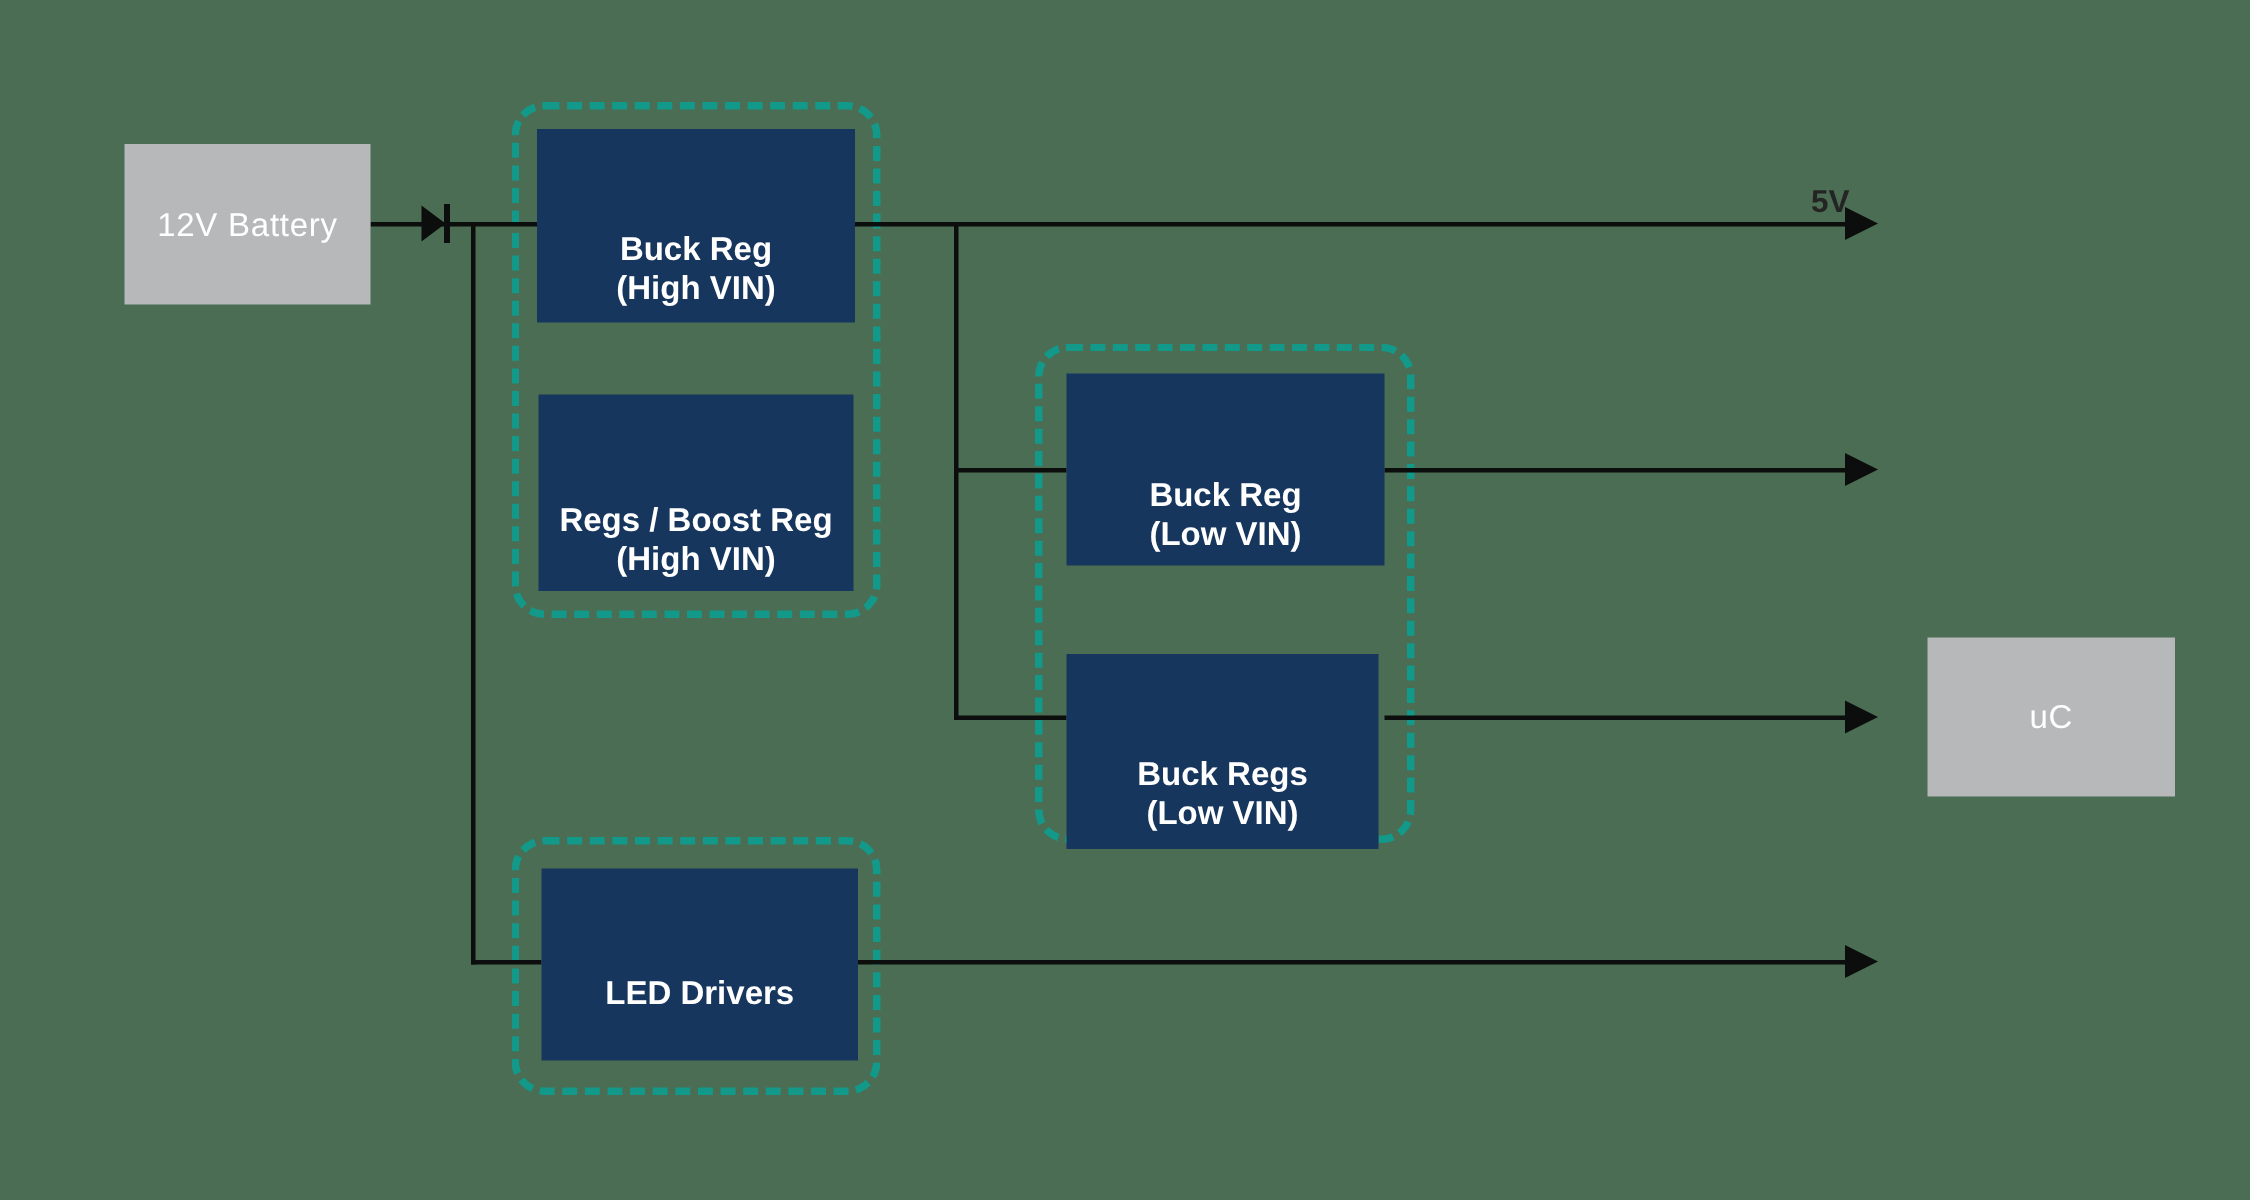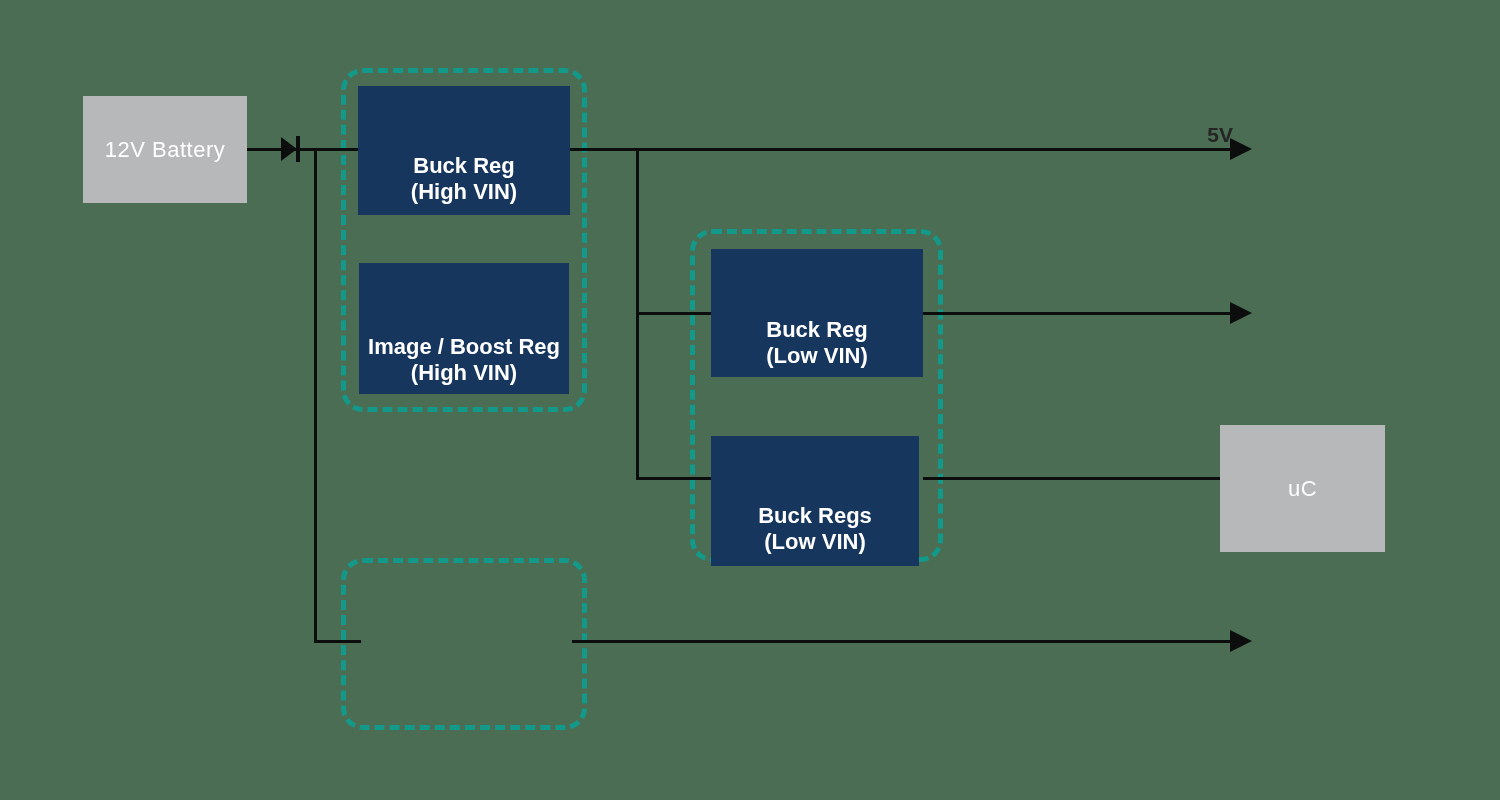--- a/index.html
+++ b/index.html
@@ -65,31 +65,34 @@
 
   <div class="block block-gray" style="left:83px;top:96px;width:164px;height:107px">
     <span>12V Battery</span>
   </div>
 
   <div class="block block-navy" style="left:358px;top:86px;width:212px;height:129px;padding-bottom:10px">
     <span>Buck Reg</span>
     <span>(High VIN)</span>
   </div>
   <div class="block block-navy" style="left:359px;top:263px;width:210px;height:131px;padding-bottom:8px">
-    <span>Image / Boost Reg</span>
+    <span>Regs / Boost Reg</span>
     <span>(High VIN)</span>
   </div>
   <div class="block block-navy" style="left:711px;top:249px;width:212px;height:128px;padding-bottom:8px">
     <span>Buck Reg</span>
     <span>(Low VIN)</span>
   </div>
   <div class="block block-navy" style="left:711px;top:436px;width:208px;height:130px;padding-bottom:11px">
     <span>Buck Regs</span>
     <span>(Low VIN)</span>
   </div>
+  <div class="block block-navy" style="left:361px;top:579px;width:211px;height:128px;padding-bottom:32px">
+    <span>LED Drivers</span>
+  </div>
 
-  <div class="block block-gray" style="left:1220px;top:425px;width:165px;height:127px">
+  <div class="block block-gray" style="left:1285px;top:425px;width:165px;height:106px">
     <span>uC</span>
   </div>
 
   <div class="rail-label" style="left:1153px;top:111px;width:80px">5V</div>
 
 </div>
 
 </body></html>

